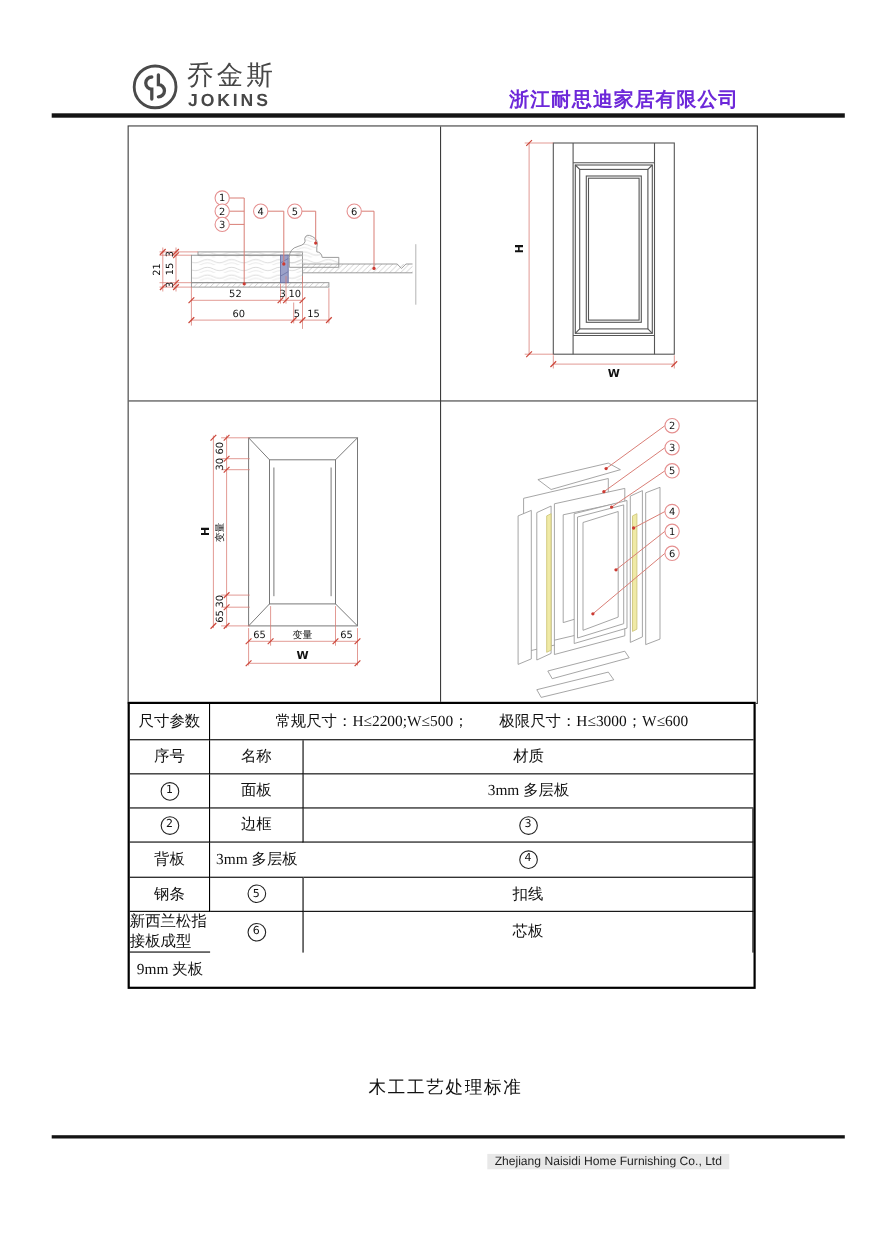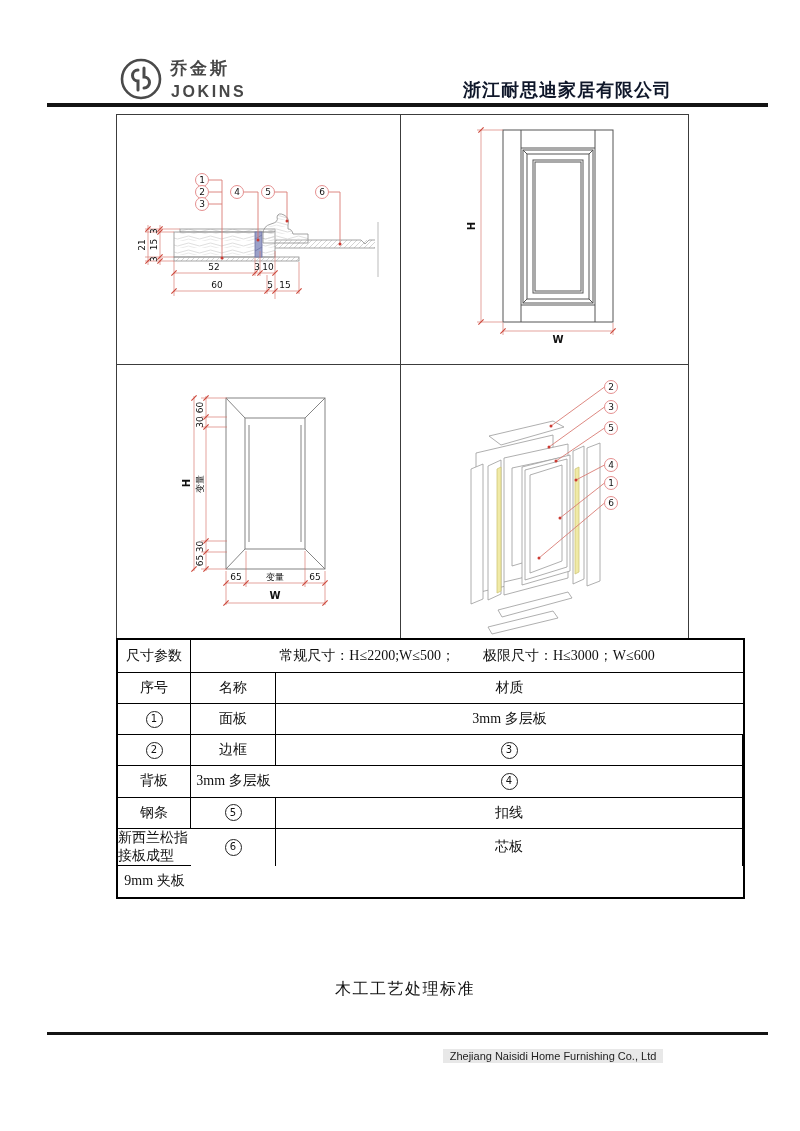--- a/index.html
+++ b/index.html
@@ -1,22 +1,22 @@
 <!DOCTYPE html>
 <html><head>
 <meta charset="utf-8">
 <style>
   html,body{margin:0;padding:0;background:#888;}
   .page{position:relative;width:800px;height:1131px;background:#fff;overflow:hidden;
         font-family:"Liberation Sans",sans-serif;color:#1a1a1a;}
   .abs{position:absolute;}
   
-  .logo-cn{font-weight:bold;font-size:17px;letter-spacing:3px;color:#474747;line-height:24px;}
+  .logo-cn{font-weight:normal;font-size:24px;letter-spacing:3px;color:#474747;line-height:24px;}
   .logo-en{font-weight:bold;font-size:16px;letter-spacing:2.6px;color:#474747;line-height:14px;}
-  .company{font-weight:bold;font-size:18px;letter-spacing:1px;color:#0f172a;}
+  .company{font-weight:bold;font-size:18px;letter-spacing:1px;color:#6d28d9;}
   .rule{background:#141414;}
   
   .dgrid{border:1px solid #3c3c3c;background:#fff;}
   .vdiv{position:absolute;left:283px;top:0;width:1px;height:100%;background:#3c3c3c;}
   .hdiv{position:absolute;left:0;top:249px;width:100%;height:1px;background:#3c3c3c;}
   .cellsvg{position:absolute;display:block;}
   svg text{font-family:"DejaVu Sans",sans-serif;fill:#111;}
   .dim{font-size:9px;}
   .dimb{font-size:10px;font-weight:bold;}
   .cal{font-size:9px;}
@@ -316,21 +316,21 @@
           <text x="210" y="45">3</text>
           <text x="210" y="66">5</text>
           <text x="210" y="103">4</text>
           <text x="210" y="121">1</text>
           <text x="210" y="141">6</text>
         </g>
       </g>
     </svg>
   </div>
 
-  <div class="spec-table" style="left:116px;top:638px;width:629px;height:261px;box-sizing:border-box;">
+  <div class="spec-table" style="left:116px;top:638px;width:571px;height:261px;box-sizing:border-box;">
     <div class="cell">尺寸参数</div>
     <div class="cell c-value lastcol" style="grid-column:2/4">常规尺寸：H≤2200;W≤500；　　极限尺寸：H≤3000；W≤600</div>
 
     <div class="cell">序号</div>
     <div class="cell">名称</div>
     <div class="cell lastcol">材质</div>
 
     <div class="cell">
         <span class="cnum">1</span>
       </div>

